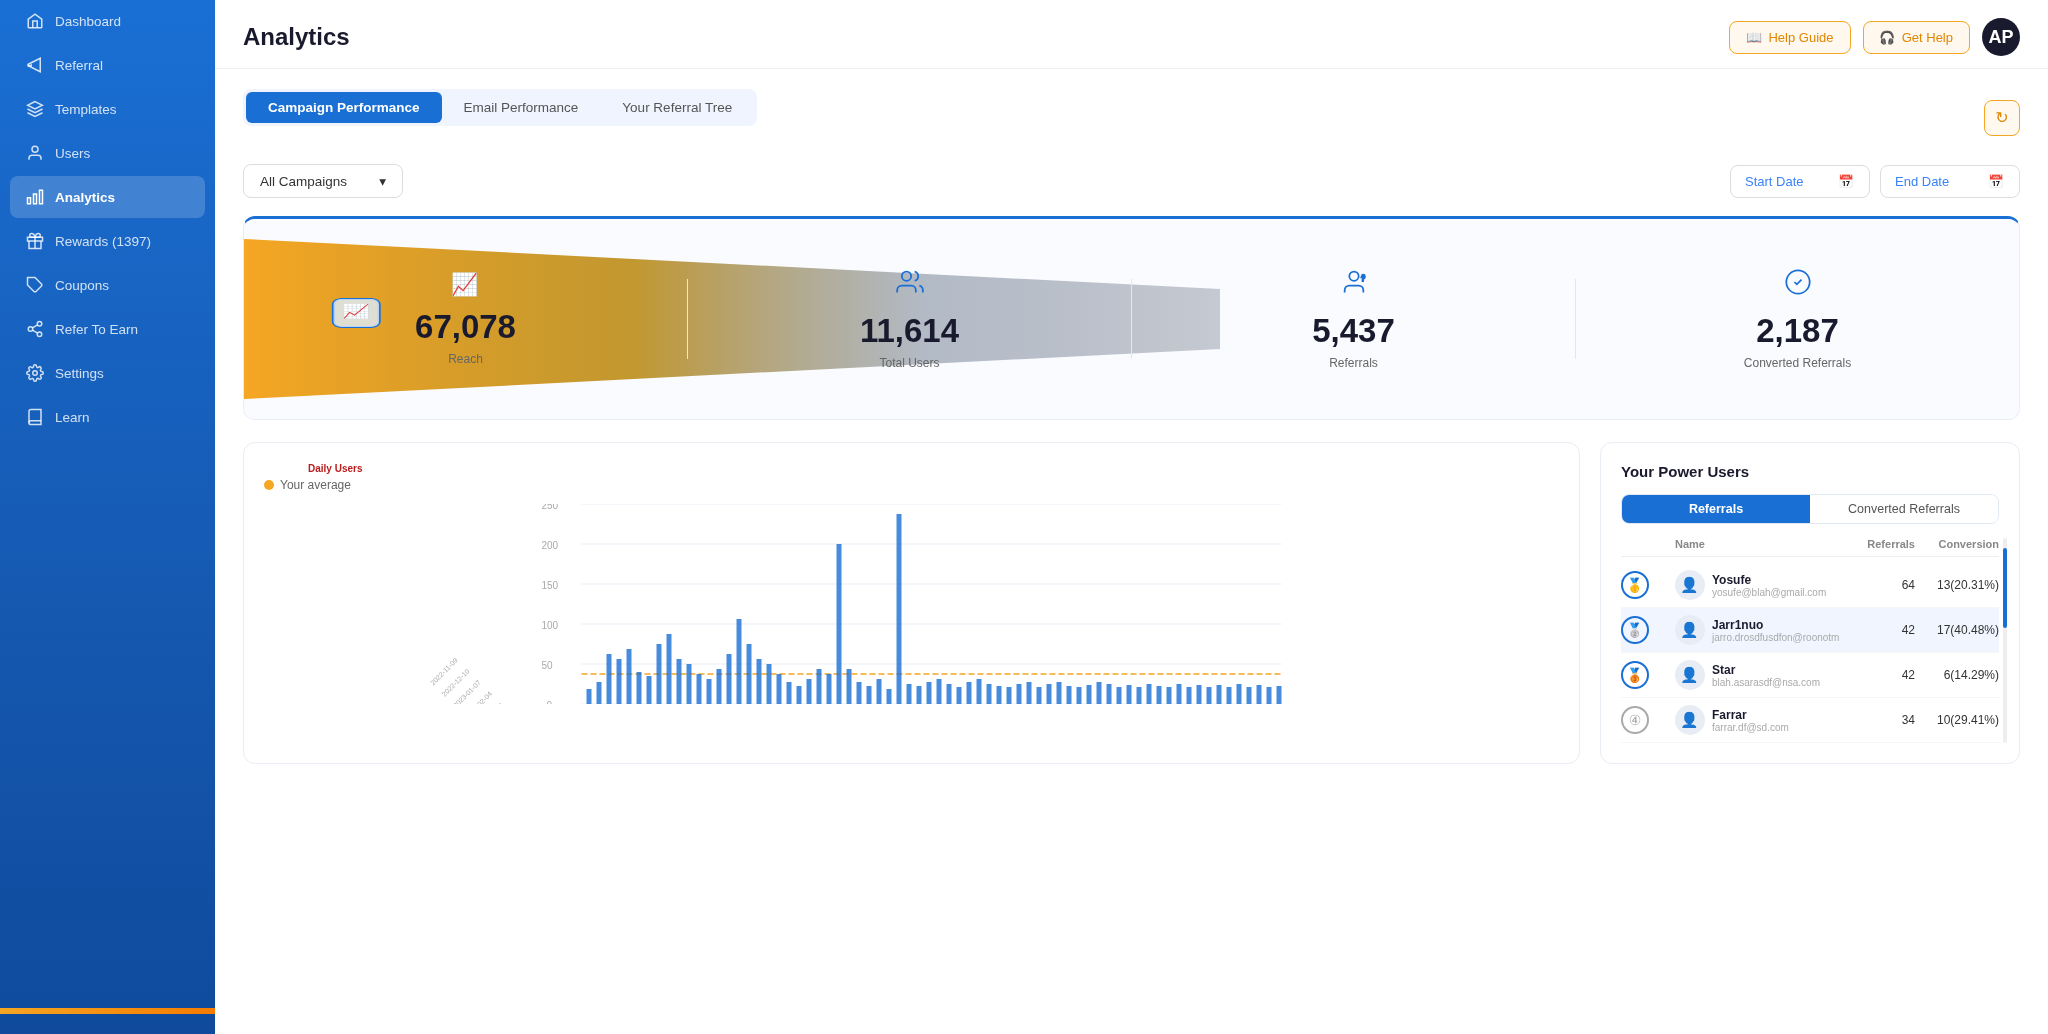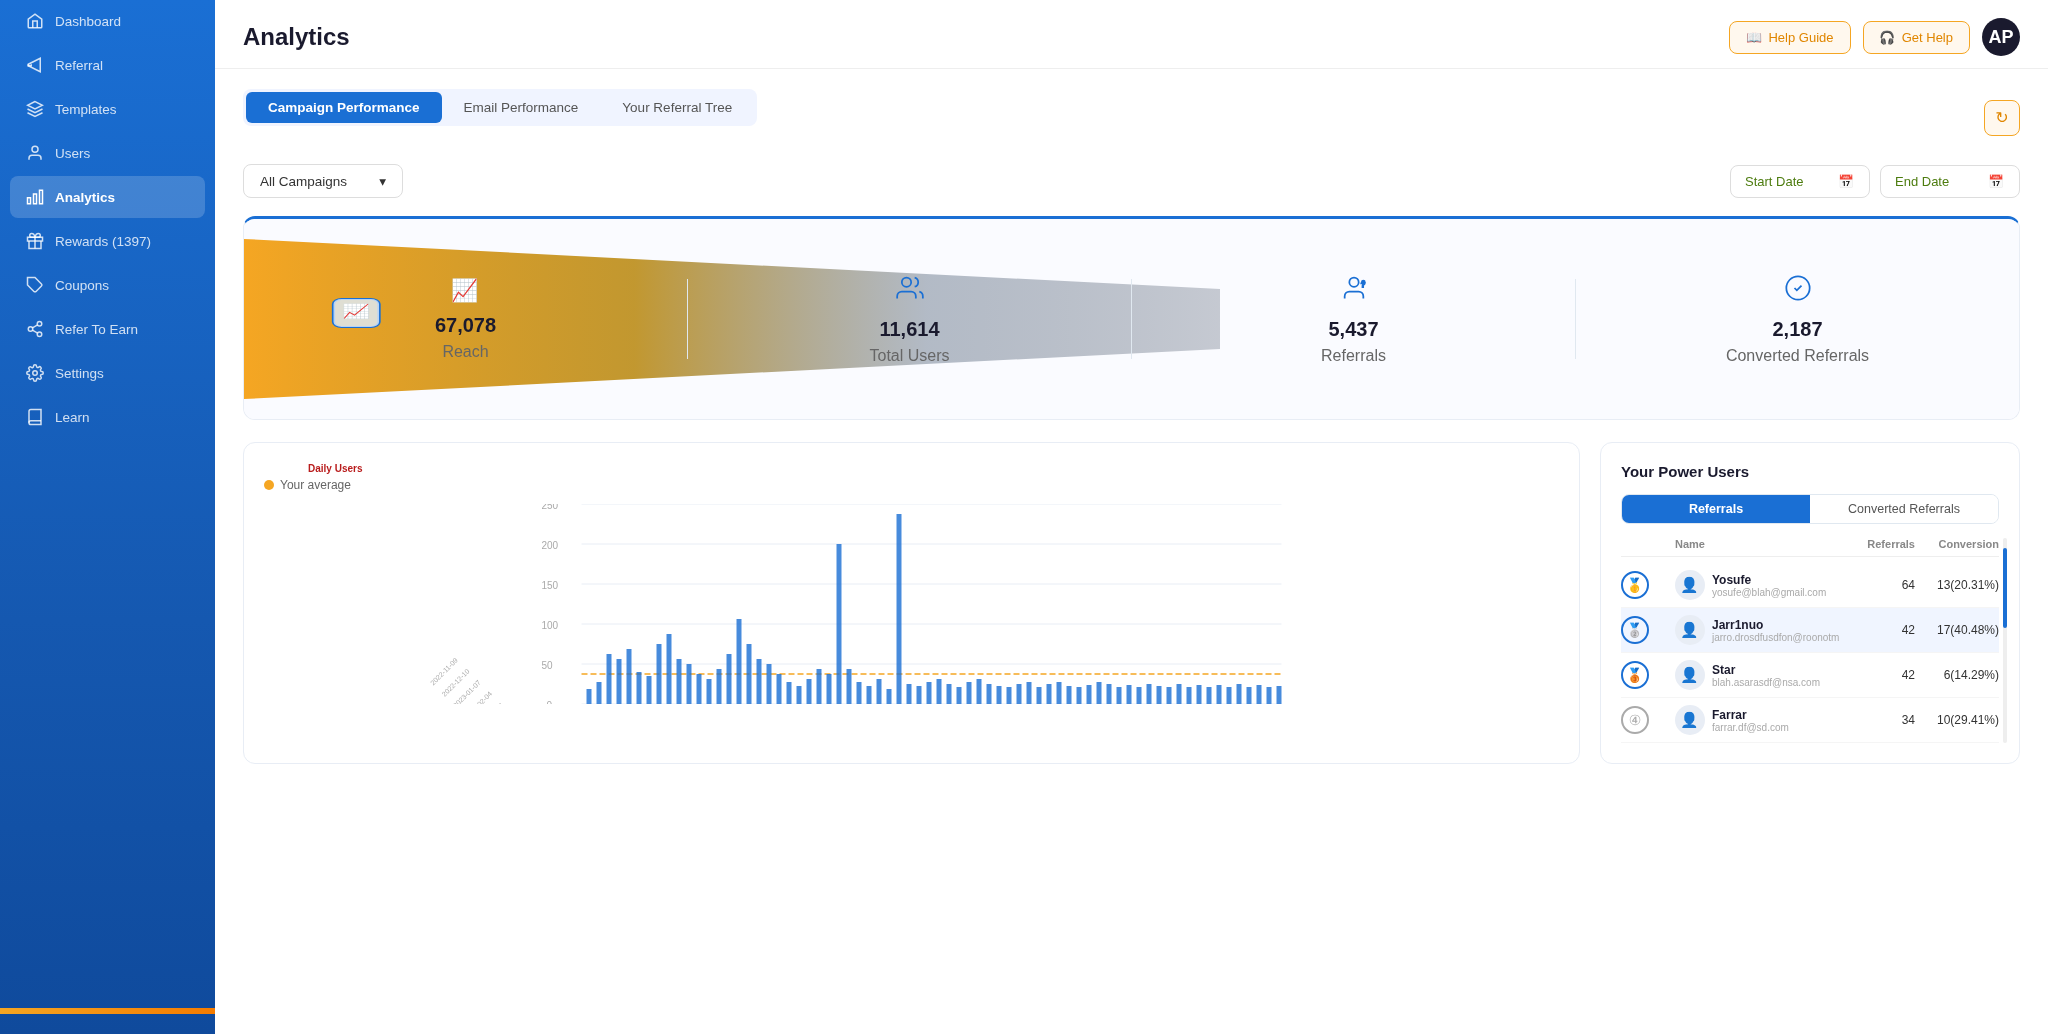--- a/index.html
+++ b/index.html
@@ -195,21 +195,21 @@
     }
     .date-input {
       display: flex;
       align-items: center;
       gap: 8px;
       padding: 8px 14px;
       border: 1.5px solid #ddd;
       border-radius: 8px;
       background: #fff;
       font-size: 13px;
-      color: #4d7c0f;
+      color: #3b82f6;
       min-width: 140px;
     }
 
     
     .funnel-section {
       background: #fff;
       border: 1px solid #e8edf5;
       border-radius: 12px;
       margin-bottom: 22px;
       overflow: hidden;
@@ -232,22 +232,22 @@
     }
     .funnel-metric {
       flex: 1;
       display: flex;
       flex-direction: column;
       align-items: center;
       justify-content: center;
       gap: 4px;
     }
     .funnel-metric-icon { font-size: 22px; color: #1a6fd4; margin-bottom: 6px; }
-    .funnel-metric-value { font-size: 20px; font-weight: 700; color: #1a1a2e; }
-    .funnel-metric-label { font-size: 16px; color: #666; margin-top: 2px; text-align: center; }
+    .funnel-metric-value { font-size: 33px; font-weight: 700; color: #1a1a2e; }
+    .funnel-metric-label { font-size: 12px; color: #666; margin-top: 2px; text-align: center; }
     .funnel-divider { width: 1px; height: 80px; background: #e0e8f0; }
 
     
     .bottom-section {
       display: flex;
       gap: 20px;
     }
 
     
     .chart-section {

